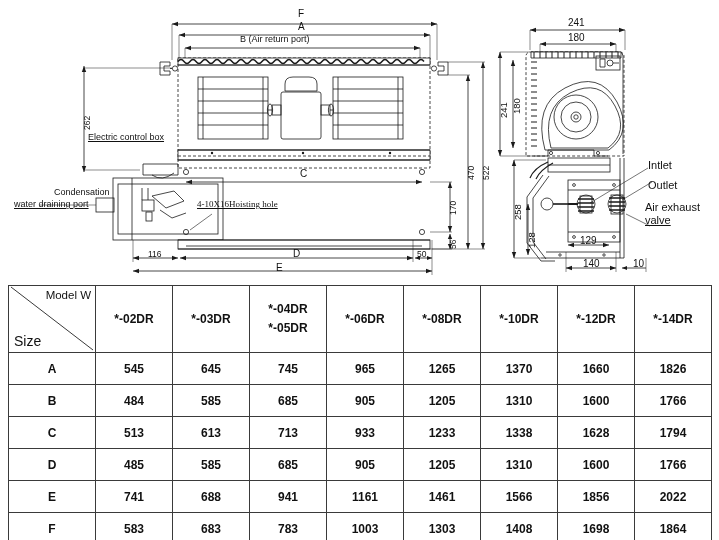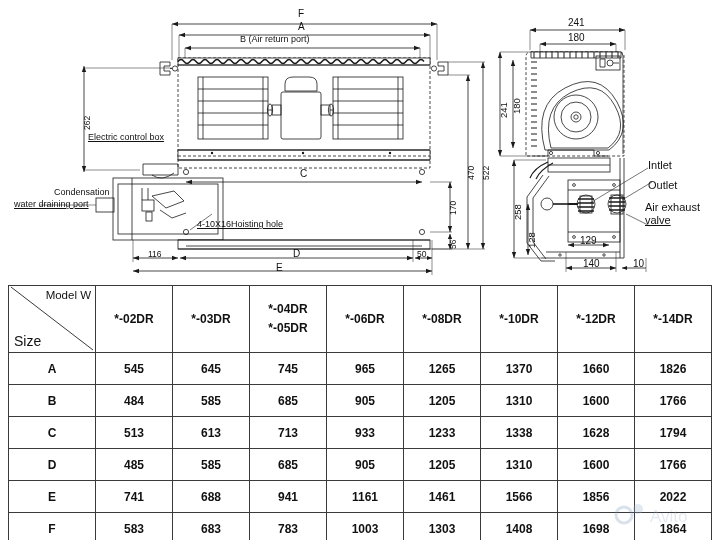--- a/index.html
+++ b/index.html
@@ -433,21 +433,21 @@
     <div class="dim" style="left:240px;top:34px;font-size:9px;">B (Air return port)</div>
 
     <div class="vdim" style="left:82px;top:130px;">262</div>
 
     <div class="lbl u" style="left:88px;top:133px;">Electric control box</div>
 
     <div class="lbl" style="left:14px;top:188px;padding-left:40px;">Condensation</div>
     <div class="lbl u" style="left:14px;top:200px;">water draining port</div>
 
     <div class="dim big" style="left:300px;top:168px;">C</div>
-    <div class="lbl u" style="left:197px;top:220px;">4-10X16Hoisting hole</div>
+    <div class="lbl u" style="left:197px;top:200px;font-family:Liberation Serif, serif;">4-10X16Hoisting hole</div>
 
     <div class="dim" style="left:148px;top:249px;">116</div>
     <div class="dim big" style="left:293px;top:248px;">D</div>
     <div class="dim" style="left:417px;top:249px;">50</div>
     <div class="dim big" style="left:276px;top:262px;">E</div>
 
     <div class="vdim" style="left:448px;top:215px;">170</div>
     <div class="vdim" style="left:448px;top:249px;">56</div>
     <div class="vdim" style="left:466px;top:180px;">470</div>
     <div class="vdim" style="left:481px;top:180px;">522</div>
@@ -580,21 +580,14 @@
           <td>783</td>
           <td>1003</td>
           <td>1303</td>
           <td>1408</td>
           <td>1698</td>
           <td>1864</td>
         </tr>
       </tbody>
   </table>
 
-  <div class="wm">
-    <svg viewBox="0 0 100 34">
-      <circle cx="12" cy="17" r="8" fill="none" stroke="#7a9ab8" stroke-width="3"></circle>
-      <circle cx="26" cy="11" r="5" fill="#9ab4cc"></circle>
-      <text x="38" y="24" font-family="Liberation Sans, sans-serif" font-size="17" fill="#9ab4cc">Avito</text>
-    </svg>
-  </div>
 
 </div>
 
 </body></html>

